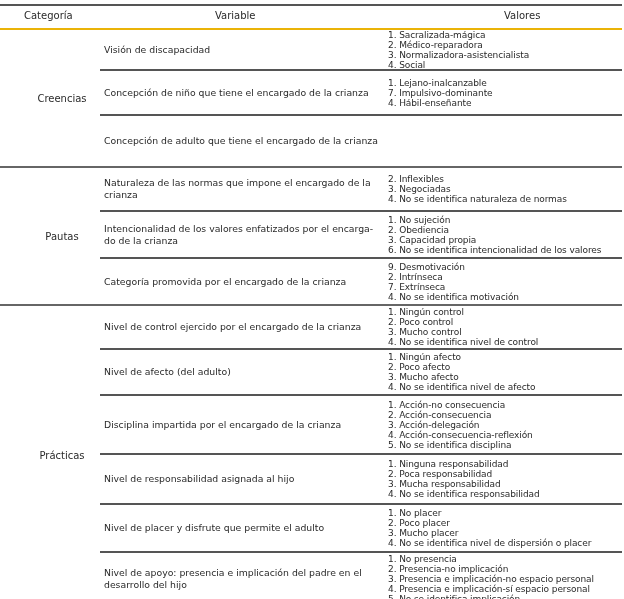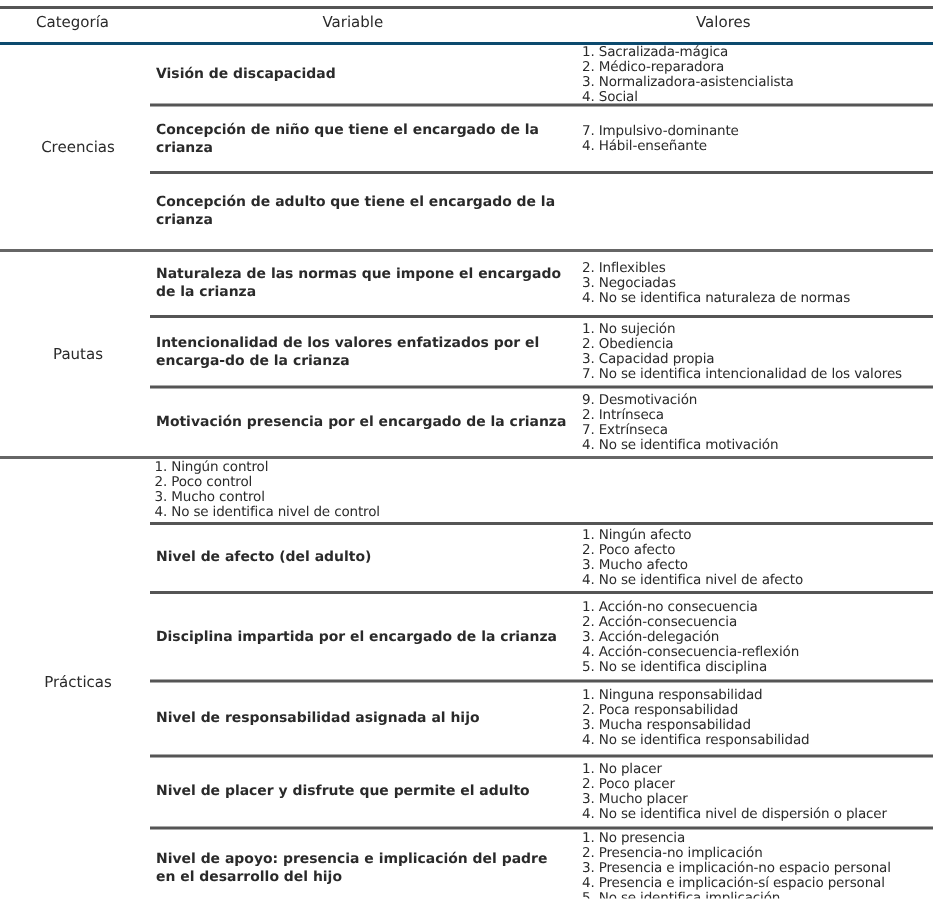--- a/index.html
+++ b/index.html
@@ -1,54 +1,55 @@
 <!DOCTYPE html>
 <html><head>
 <meta charset="utf-8">
 <style>
   html, body { margin:0; padding:0; background:#ffffff; }
   body { width:624px; height:599px; overflow:hidden; position:relative;
          font-family: "DejaVu Sans", "Liberation Sans", sans-serif; color:#2a2a2a; }
   .tbl { position:absolute; left:0; top:4px; width:622px; }
-  .hdr { position:relative; height:22px; border-top:2px solid #555; border-bottom:2px solid #0c4a6e; }
+  .hdr { position:relative; height:22px; border-top:2px solid #555; border-bottom:2px solid #eab308; }
   .hdr span { position:absolute; top:4px; font-size:10px; }
   .group { position:relative; border-bottom:2px solid #666; }
-  .cat { position:absolute; left:2px; width:100px; top:0; bottom:0; display:flex; align-items:center; justify-content:center; font-size:10px; }
+  .cat { position:absolute; left:12px; width:100px; top:0; bottom:0; display:flex; align-items:center; justify-content:center; font-size:10px; }
   .rows { margin-left:100px; }
   .row { position:relative; display:flex; align-items:center; border-bottom:2px solid #555; box-sizing:border-box; }
   .row:last-child { border-bottom:none; }
-  .var { width:285px; padding-left:4px; padding-right:4px; font-size:9.3px; line-height:12px; box-sizing:border-box;font-weight:bold; }
+  .var { width:285px; padding-left:4px; padding-right:4px; font-size:9.3px; line-height:12px; box-sizing:border-box; }
   .vals { flex:1; padding-left:3px; font-size:9px; line-height:10px; letter-spacing:-0.1px; }
   .vals div { white-space:nowrap; }
 </style>
 </head>
 <body>
 
 <div class="tbl">
   <div class="hdr">
     <span style="left:24px">Categoría</span>
     <span style="left:215px">Variable</span>
-    <span style="left:464px">Valores</span>
+    <span style="left:504px">Valores</span>
   </div>
   <div id="body">
       <div class="group">
         <div class="cat">Creencias</div>
         <div class="rows">
           <div class="row" style="height: 41px;">
             <div class="var">Visión de discapacidad</div>
             <div class="vals">
               <div>1. Sacralizada-mágica</div>
               <div>2. Médico-reparadora</div>
               <div>3. Normalizadora-asistencialista</div>
               <div>4. Social</div>
             </div>
           </div>
           <div class="row" style="height: 45px;">
             <div class="var">Concepción de niño que tiene el encargado de la crianza</div>
             <div class="vals">
+              <div>1. Lejano-inalcanzable</div>
               <div>7. Impulsivo-dominante</div>
               <div>4. Hábil-enseñante</div>
             </div>
           </div>
           <div class="row" style="height: 50px;">
             <div class="var">Concepción de adulto que tiene el encargado de la crianza</div>
           </div>
         </div>
       </div>
       <div class="group">
@@ -61,38 +62,39 @@
               <div>3. Negociadas</div>
               <div>4. No se identifica naturaleza de normas</div>
             </div>
           </div>
           <div class="row" style="height: 47px;">
             <div class="var">Intencionalidad de los valores enfatizados por el encarga-do de la crianza</div>
             <div class="vals">
               <div>1. No sujeción</div>
               <div>2. Obediencia</div>
               <div>3. Capacidad propia</div>
-              <div>7. No se identifica intencionalidad de los valores</div>
+              <div>6. No se identifica intencionalidad de los valores</div>
             </div>
           </div>
           <div class="row" style="height: 45px;">
-            <div class="var">Motivación presencia por el encargado de la crianza</div>
+            <div class="var">Categoría promovida por el encargado de la crianza</div>
             <div class="vals">
               <div>9. Desmotivación</div>
               <div>2. Intrínseca</div>
               <div>7. Extrínseca</div>
               <div>4. No se identifica motivación</div>
             </div>
           </div>
         </div>
       </div>
       <div class="group">
         <div class="cat">Prácticas</div>
         <div class="rows">
           <div class="row" style="height: 44px;">
+            <div class="var">Nivel de control ejercido por el encargado de la crianza</div>
             <div class="vals">
               <div>1. Ningún control</div>
               <div>2. Poco control</div>
               <div>3. Mucho control</div>
               <div>4. No se identifica nivel de control</div>
             </div>
           </div>
           <div class="row" style="height: 46px;">
             <div class="var">Nivel de afecto (del adulto)</div>
             <div class="vals">

